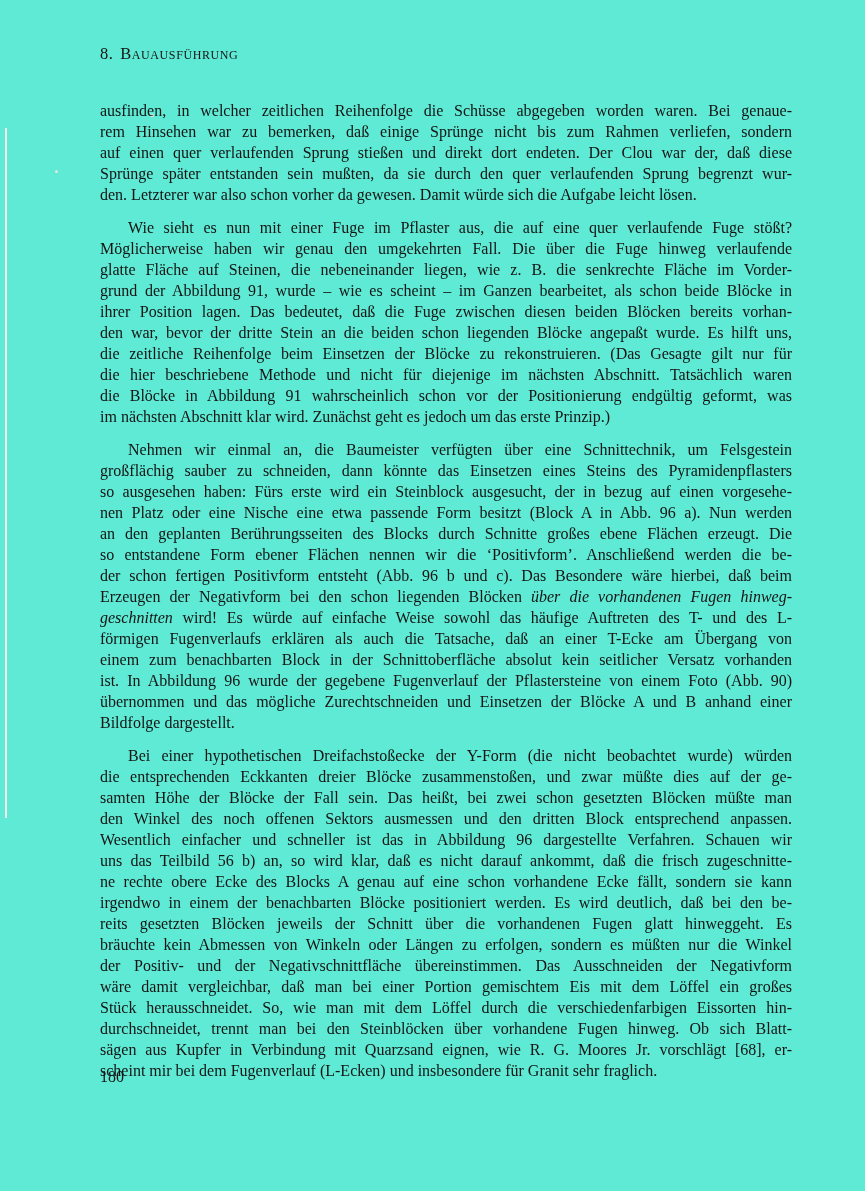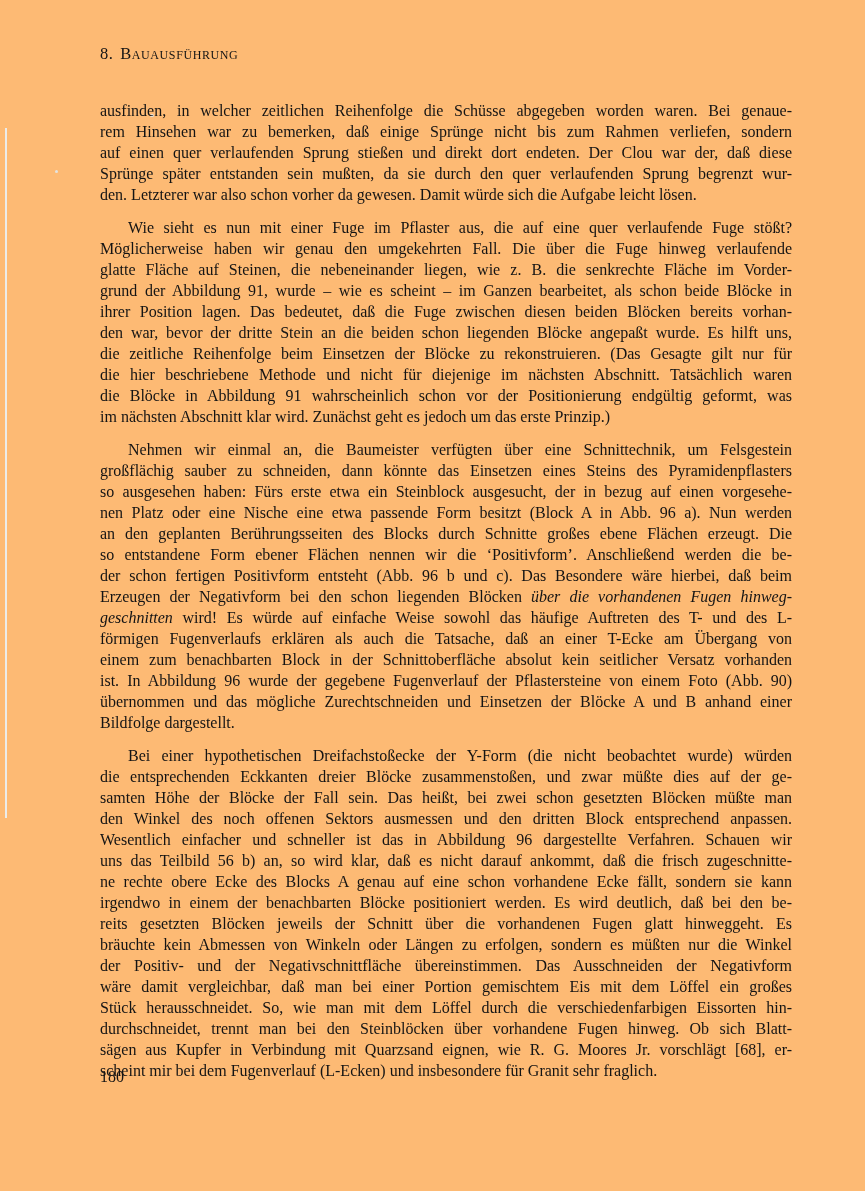--- a/index.html
+++ b/index.html
@@ -4,21 +4,21 @@
 <style>
   html, body {
     margin: 0;
     padding: 0;
     background: #ffffff;
   }
   .page {
     position: relative;
     width: 865px;
     height: 1191px;
-    background: #fdba74;
+    background: #5eead4;
     overflow: hidden;
     font-family: "Liberation Serif", "DejaVu Serif", serif;
     color: #141414;
   }
   
   .scan-streak {
     position: absolute;
     left: 5px;
     top: 128px;
     width: 2px;
@@ -106,21 +106,21 @@
         <div class="line"><span>ihrer Position lagen. Das bedeutet, daß die Fuge zwischen diesen beiden Blöcken bereits vorhan-</span></div>
         <div class="line"><span>den war, bevor der dritte Stein an die beiden schon liegenden Blöcke angepaßt wurde. Es hilft uns,</span></div>
         <div class="line"><span>die zeitliche Reihenfolge beim Einsetzen der Blöcke zu rekonstruieren. (Das Gesagte gilt nur für</span></div>
         <div class="line"><span>die hier beschriebene Methode und nicht für diejenige im nächsten Abschnitt. Tatsächlich waren</span></div>
         <div class="line"><span>die Blöcke in Abbildung 91 wahrscheinlich schon vor der Positionierung endgültig geformt, was</span></div>
         <div class="line lastline"><span>im nächsten Abschnitt klar wird. Zunächst geht es jedoch um das erste Prinzip.)</span></div>
       </div>
       <div class="paragraph indent">
         <div class="line firstline"><span>Nehmen wir einmal an, die Baumeister verfügten über eine Schnittechnik, um Felsgestein</span></div>
         <div class="line"><span>großflächig sauber zu schneiden, dann könnte das Einsetzen eines Steins des Pyramidenpflasters</span></div>
-        <div class="line"><span>so ausgesehen haben: Fürs erste etwa ein Steinblock ausgesucht, der in bezug auf einen vorgesehe-</span></div>
+        <div class="line"><span>so ausgesehen haben: Fürs erste wird ein Steinblock ausgesucht, der in bezug auf einen vorgesehe-</span></div>
         <div class="line"><span>nen Platz oder eine Nische eine etwa passende Form besitzt (Block A in Abb. 96 a). Nun werden</span></div>
         <div class="line"><span>an den geplanten Berührungsseiten des Blocks durch Schnitte großes ebene Flächen erzeugt. Die</span></div>
         <div class="line"><span>so entstandene Form ebener Flächen nennen wir die ‘Positivform’. Anschließend werden die be-</span></div>
         <div class="line"><span>der schon fertigen Positivform entsteht (Abb. 96 b und c). Das Besondere wäre hierbei, daß beim</span></div>
         <div class="line"><span>Erzeugen der Negativform bei den schon liegenden Blöcken </span><span class="it">über die vorhandenen Fugen hinweg-</span></div>
         <div class="line"><span class="it">geschnitten</span><span> wird! Es würde auf einfache Weise sowohl das häufige Auftreten des T- und des L-</span></div>
         <div class="line"><span>förmigen Fugenverlaufs erklären als auch die Tatsache, daß an einer T-Ecke am Übergang von</span></div>
         <div class="line"><span>einem zum benachbarten Block in der Schnittoberfläche absolut kein seitlicher Versatz vorhanden</span></div>
         <div class="line"><span>ist. In Abbildung 96 wurde der gegebene Fugenverlauf der Pflastersteine von einem Foto (Abb. 90)</span></div>
         <div class="line"><span>übernommen und das mögliche Zurechtschneiden und Einsetzen der Blöcke A und B anhand einer</span></div>

